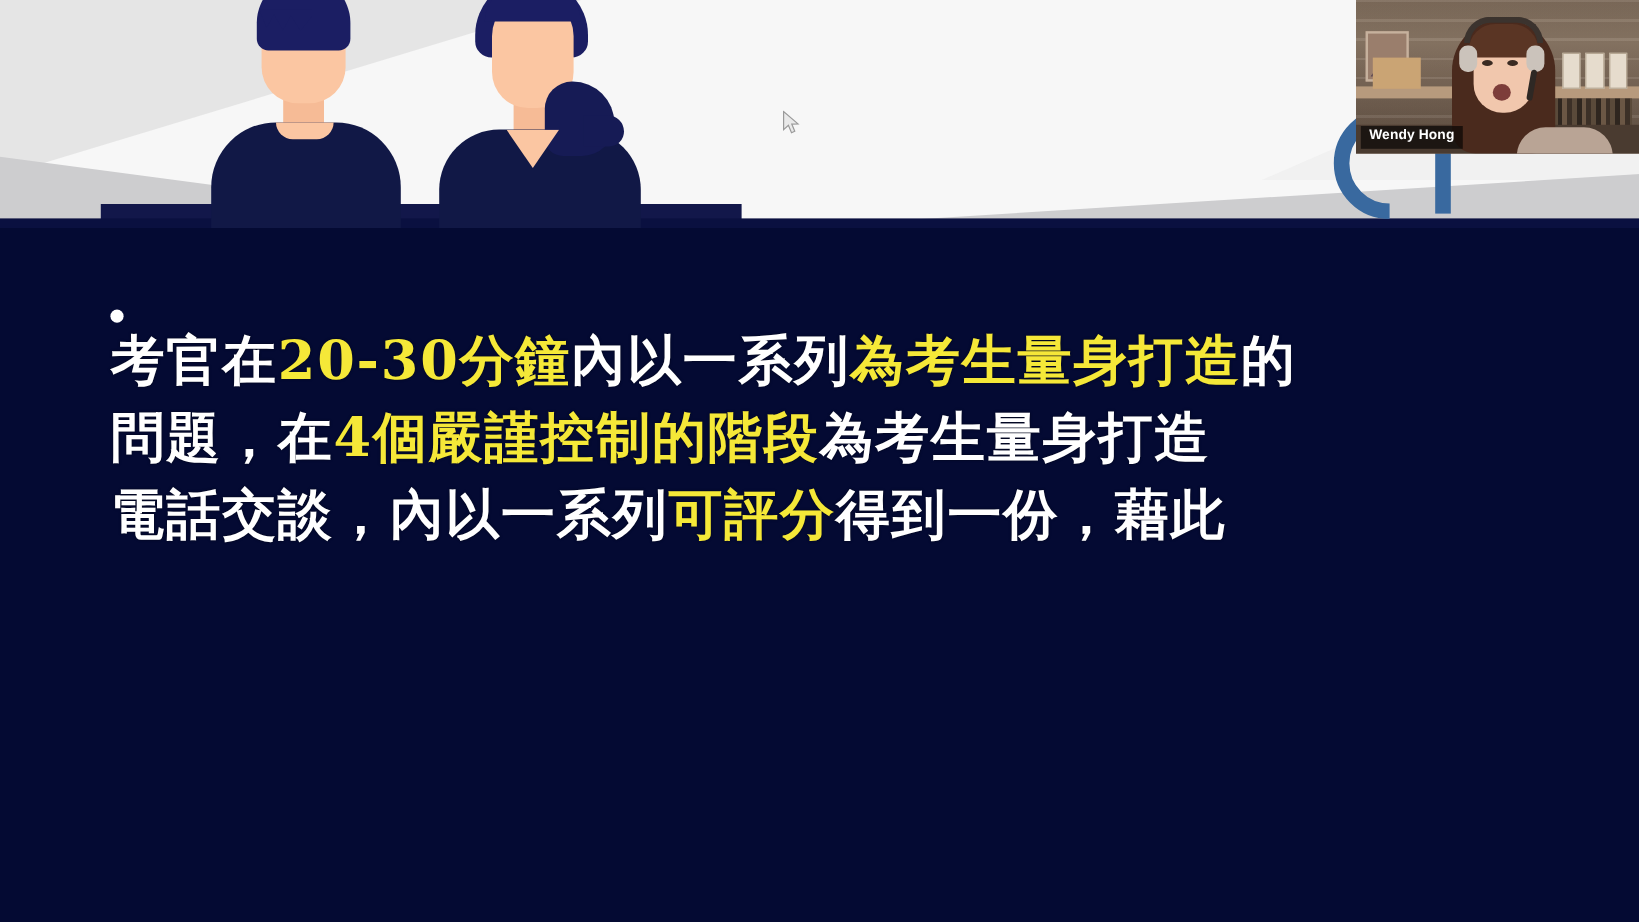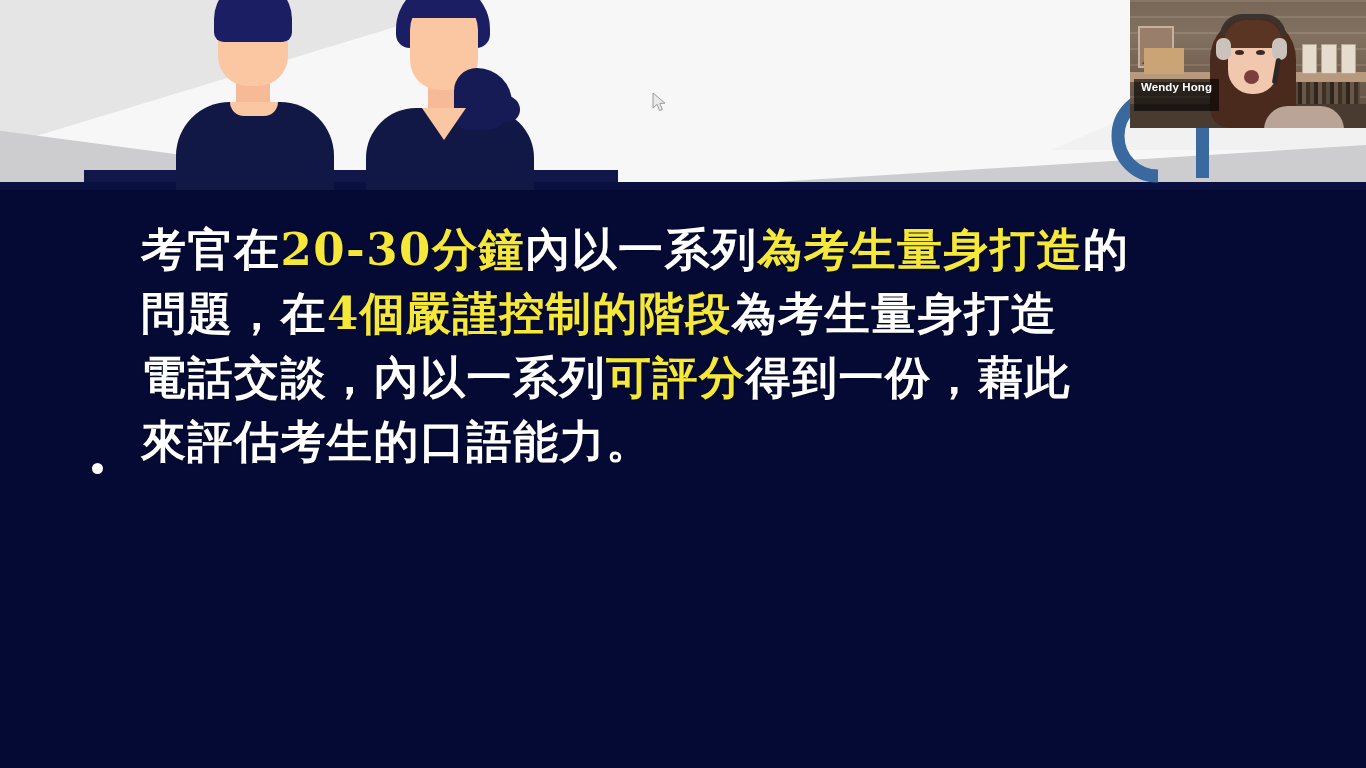--- a/index.html
+++ b/index.html
@@ -307,46 +307,47 @@
     width: 5px; height: 26px;
     background: #2e2824; border-radius: 3px;
     transform: rotate(10deg);
   }
   .cam-shoulder {
     position: absolute; left: 58px; top: 96px;
     width: 80px; height: 40px;
     background: #b9a495; border-radius: 24px 24px 0 0;
   }
   .cam-name {
-    position: absolute; left: 4px; bottom: 17px;
-    padding: 2px 7px 17px 7px;
+    position: absolute; left: 4px; bottom: 4px;
+    padding: 2px 7px 4px 7px;
     background: rgba(0,0,0,.62);
     color: #fff;
     font-size: 11.5px;
     font-weight: bold;
     letter-spacing: .1px;
     line-height: 13px;
     z-index: 10;
     white-space: nowrap;
   }
 
   
   #slide-body {
     position: absolute;
     left: 0; top: 190px;
     width: 1366px;
     height: 578px;
     background: #040a33;
   }
   #bullet-block {
     position: absolute;
-    left: 92px; top: 28px;
+    left: 92px; top: 38px;
     width: 1180px;
     display: flex;
-    align-items: flex-end;
+    align-items: flex-start;
+    flex-direction: column;
   }
   .bullet-dot {
     flex: 0 0 auto;
     width: 11px; height: 11px;
     border-radius: 50%;
     background: #ffffff;
     margin-top: 30px;
     margin-right: 38px;
   }
   .bullet-text {
@@ -436,17 +437,17 @@
       <div class="cam-ear r"></div>
       <div class="cam-mic"></div>
     </div>
 
     <div class="cam-name">Wendy Hong</div>
   </div>
 
   <div id="slide-body">
     <div id="bullet-block">
       <div class="bullet-dot"></div>
-      <div class="bullet-text" id="bullet-text"><span>考官在</span><span class="hl">20-30分鐘</span><span>內以一系列</span><span class="hl">為考生量身打造</span><span>的</span><br><span>問題，在</span><span class="hl">4個嚴謹控制的階段</span><span>為考生量身打造</span><br><span>電話交談，內以一系列</span><span class="hl">可評分</span><span>得到一份，藉此</span><br><span>來評估考生的口語能力。</span></div>
+      <div class="bullet-text" id="bullet-text"><span>考官在</span><span class="hl">20-30分鐘</span><span>內以一系列</span><span class="hl">為考生量身打造</span><span>的</span><br><span>問題，在</span><span class="hl">4個嚴謹控制的階段</span><span>為考生量身打造</span><br><span>電話交談，內以一系列</span><span class="hl">可評分</span><span>得到一份，藉此</span><br></div>
     </div>
   </div>
 
 </div>
 
 </body></html>

